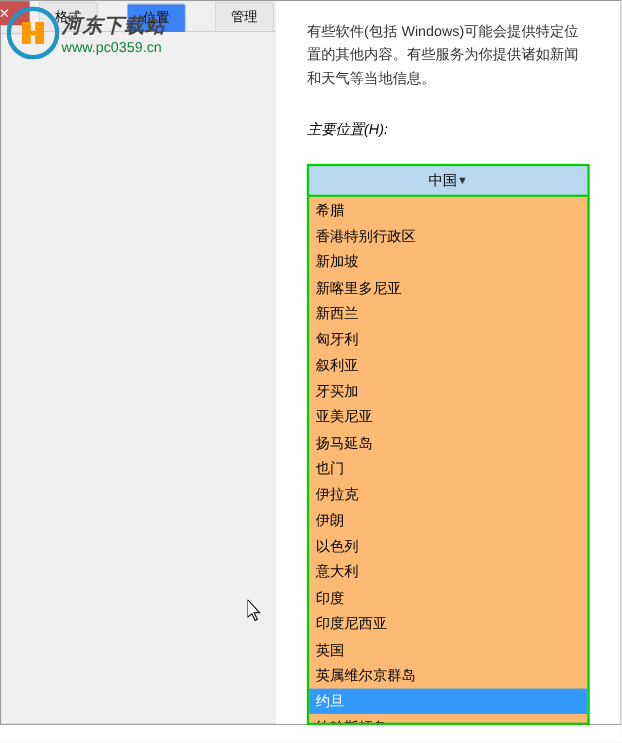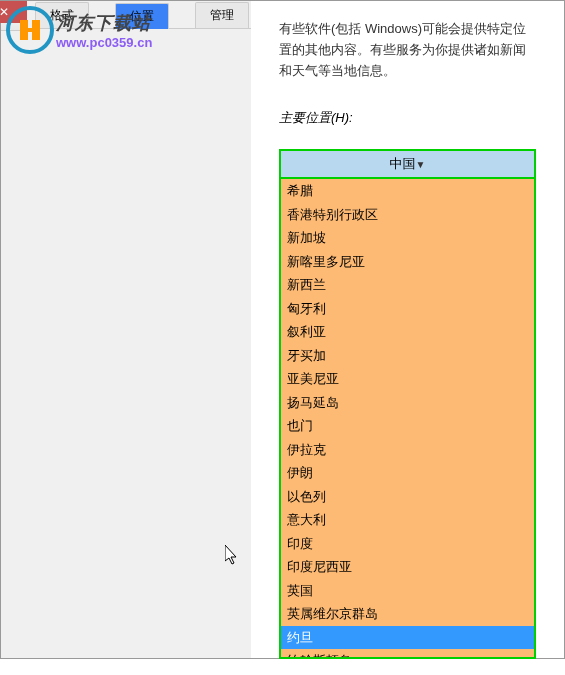--- a/index.html
+++ b/index.html
@@ -142,22 +142,22 @@
     }
     .wm-line1 {
       font-size: 18px;
       font-weight: bold;
       color: #444;
       font-style: italic;
       letter-spacing: 1px;
     }
     .wm-line2 {
       font-size: 13px;
-      color: #8b5cf6;
-      font-weight: bold;
+      color: #15803d;
+      font-weight: normal;
     }
     .cursor {
       position: absolute;
       top: 545px;
       left: 225px;
       z-index: 20;
       pointer-events: none;
     }
   </style>
 </head>

